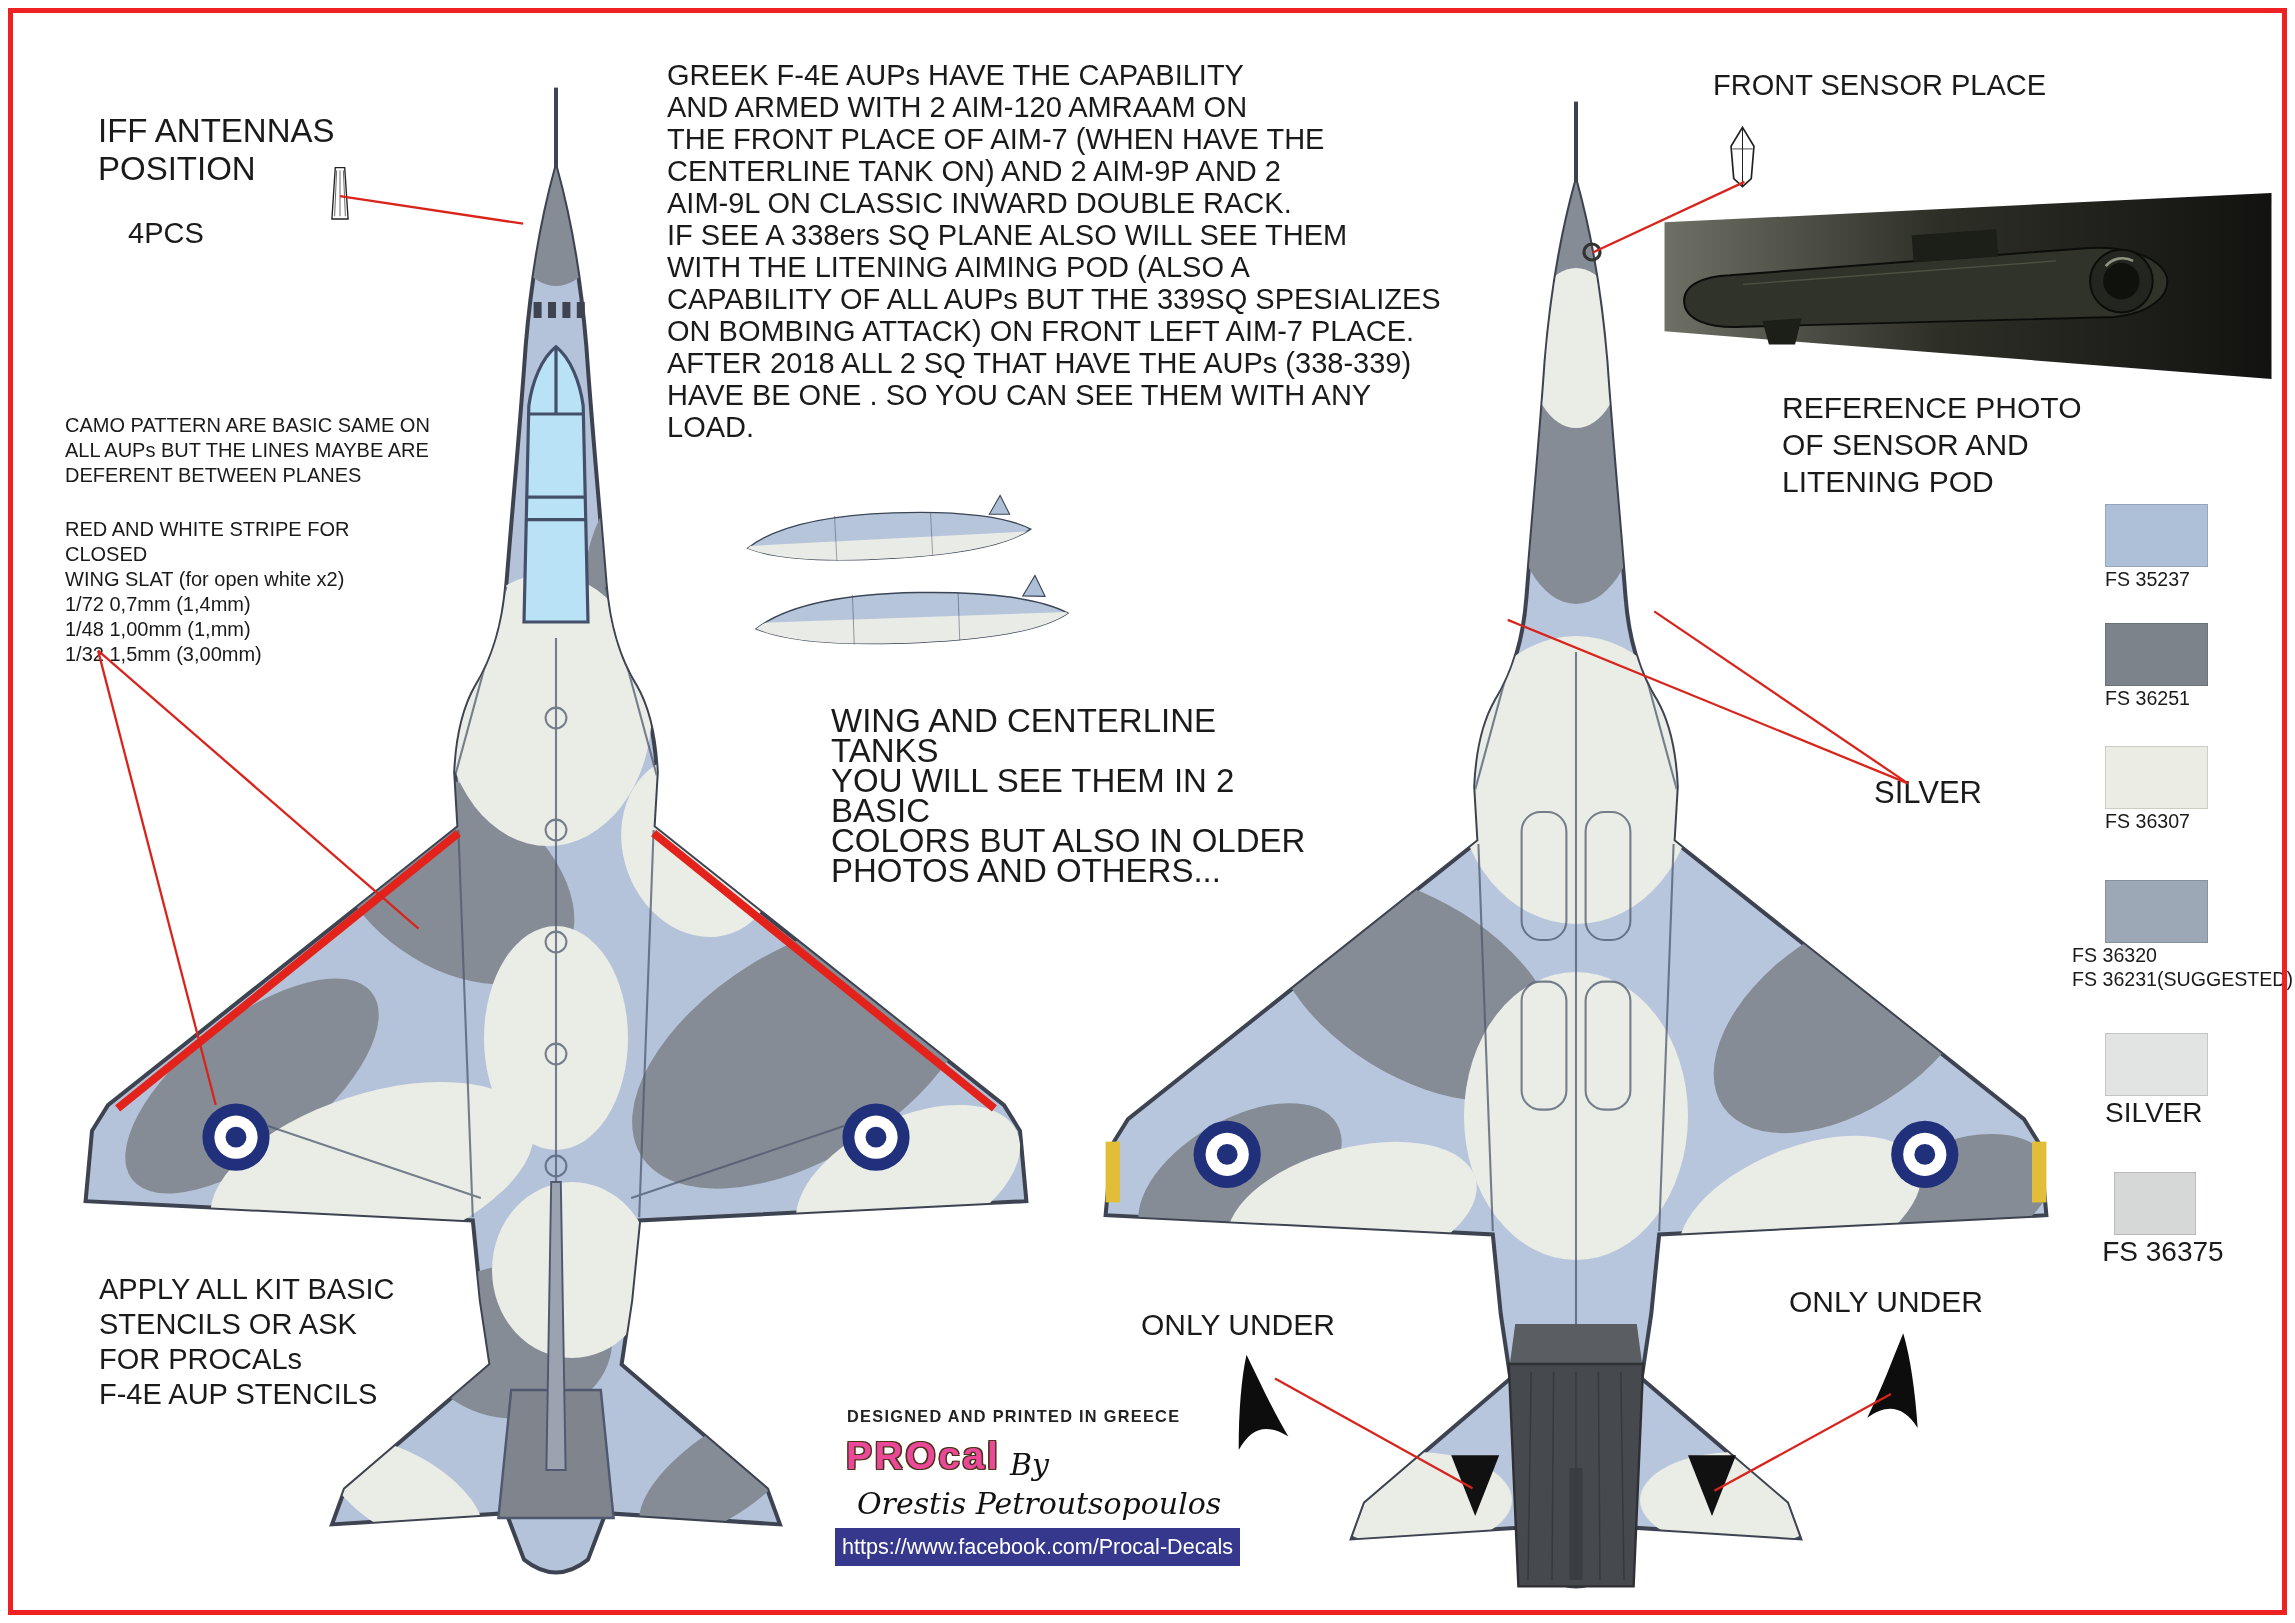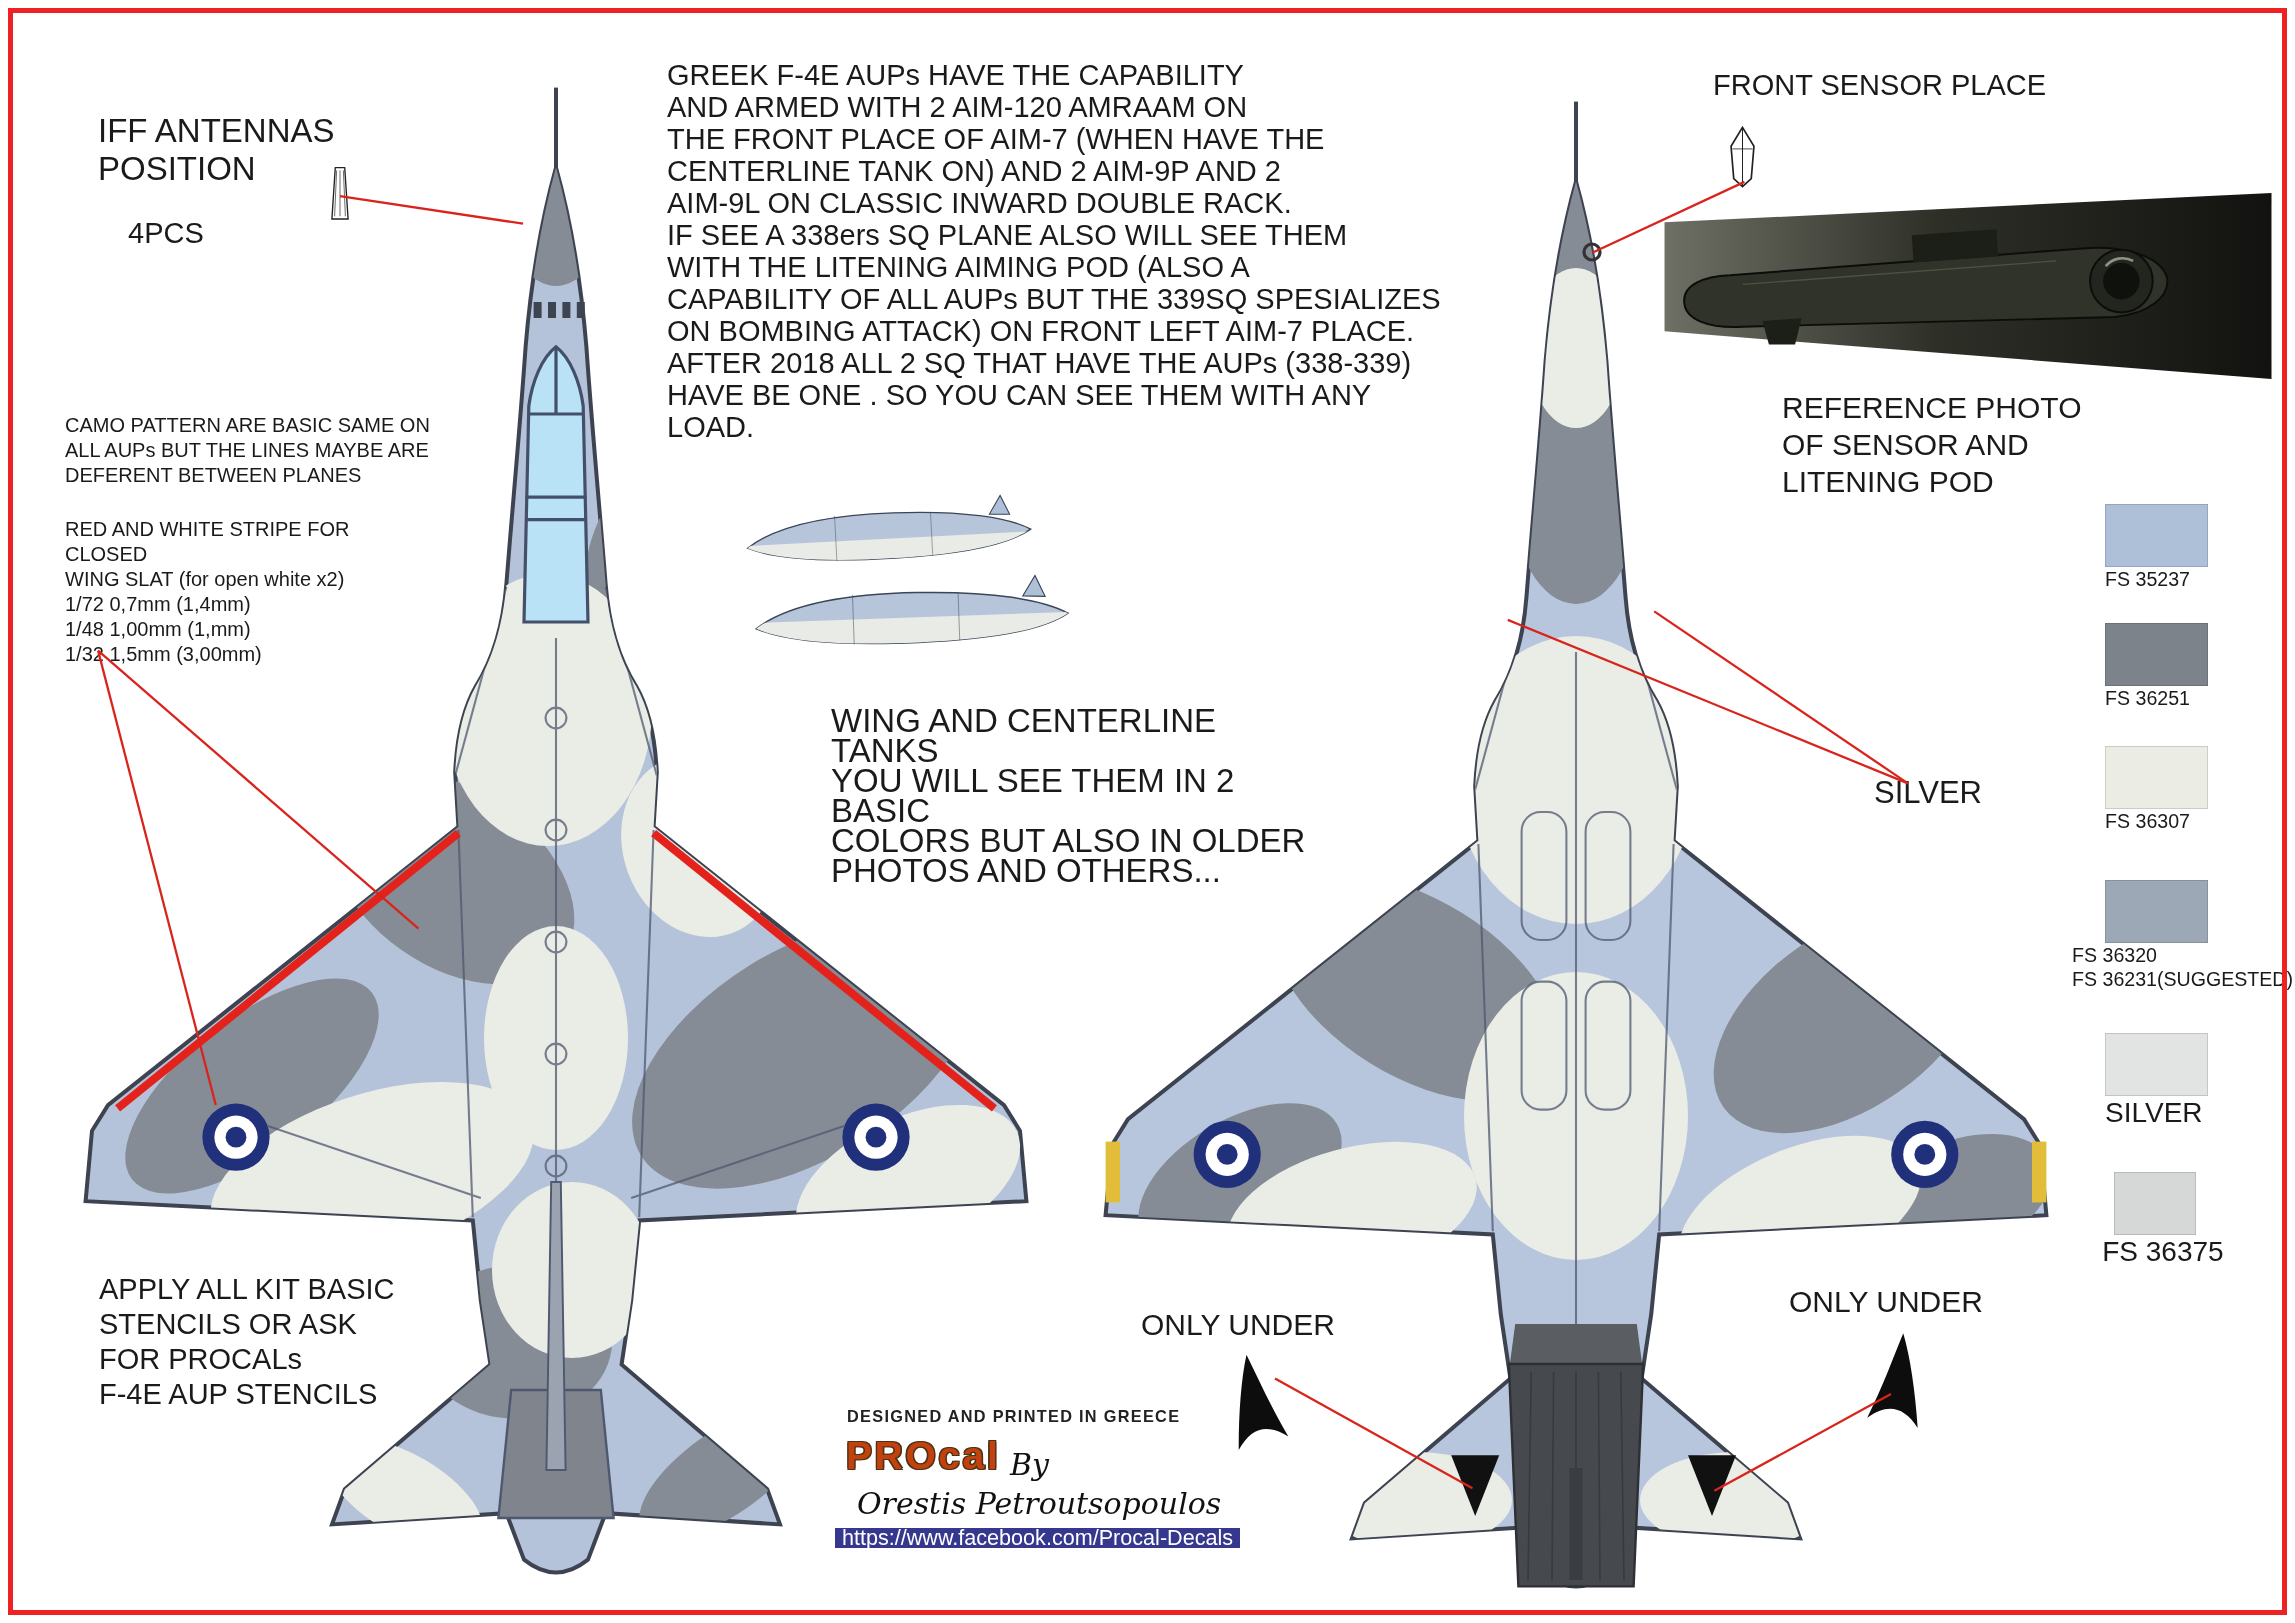--- a/index.html
+++ b/index.html
@@ -30,27 +30,27 @@
 
   .chip { width:111px; }
   .swatch { width:103px; height:63px; box-shadow: inset 0 0 0 0.7px rgba(0,0,0,.18); }
   .chip-label { margin-top:1px; }
   .chip-label.sm { font-size:19.6px; line-height:23.5px; }
   .chip-label.lg { font-size:28px; }
 
   .footer-designed { font-size:16.3px; letter-spacing:1.3px; font-weight:600; color:#222; }
   .brand {
     font-size:39px; font-weight:800; letter-spacing:2.6px;
-    color:#c2410c;
+    color:#ec4899;
     text-shadow:-1.3px -1.3px 0 #4a3418, 1.3px -1.3px 0 #4a3418, -1.3px 1.3px 0 #4a3418, 1.3px 1.3px 0 #4a3418;
   }
   .script { font-family:"DejaVu Serif", serif; font-style:italic; font-size:30px; color:#111;text-align:center; }
   .fb-bar {
     background:#35388d; color:#fff; font-size:21.6px;
-    width:405px; height:20px; display:flex; align-items:center; justify-content:center;
+    width:405px; height:38px; display:flex; align-items:center; justify-content:center;
   }
   svg { display:block; }
 </style>
 </head>
 <body>
 
 <div class="sheet">
   <div class="frame"></div>
 
   <svg class="abs z1" style="left:76px;top:78px" width="960" height="1504" viewBox="0 0 600 940">

